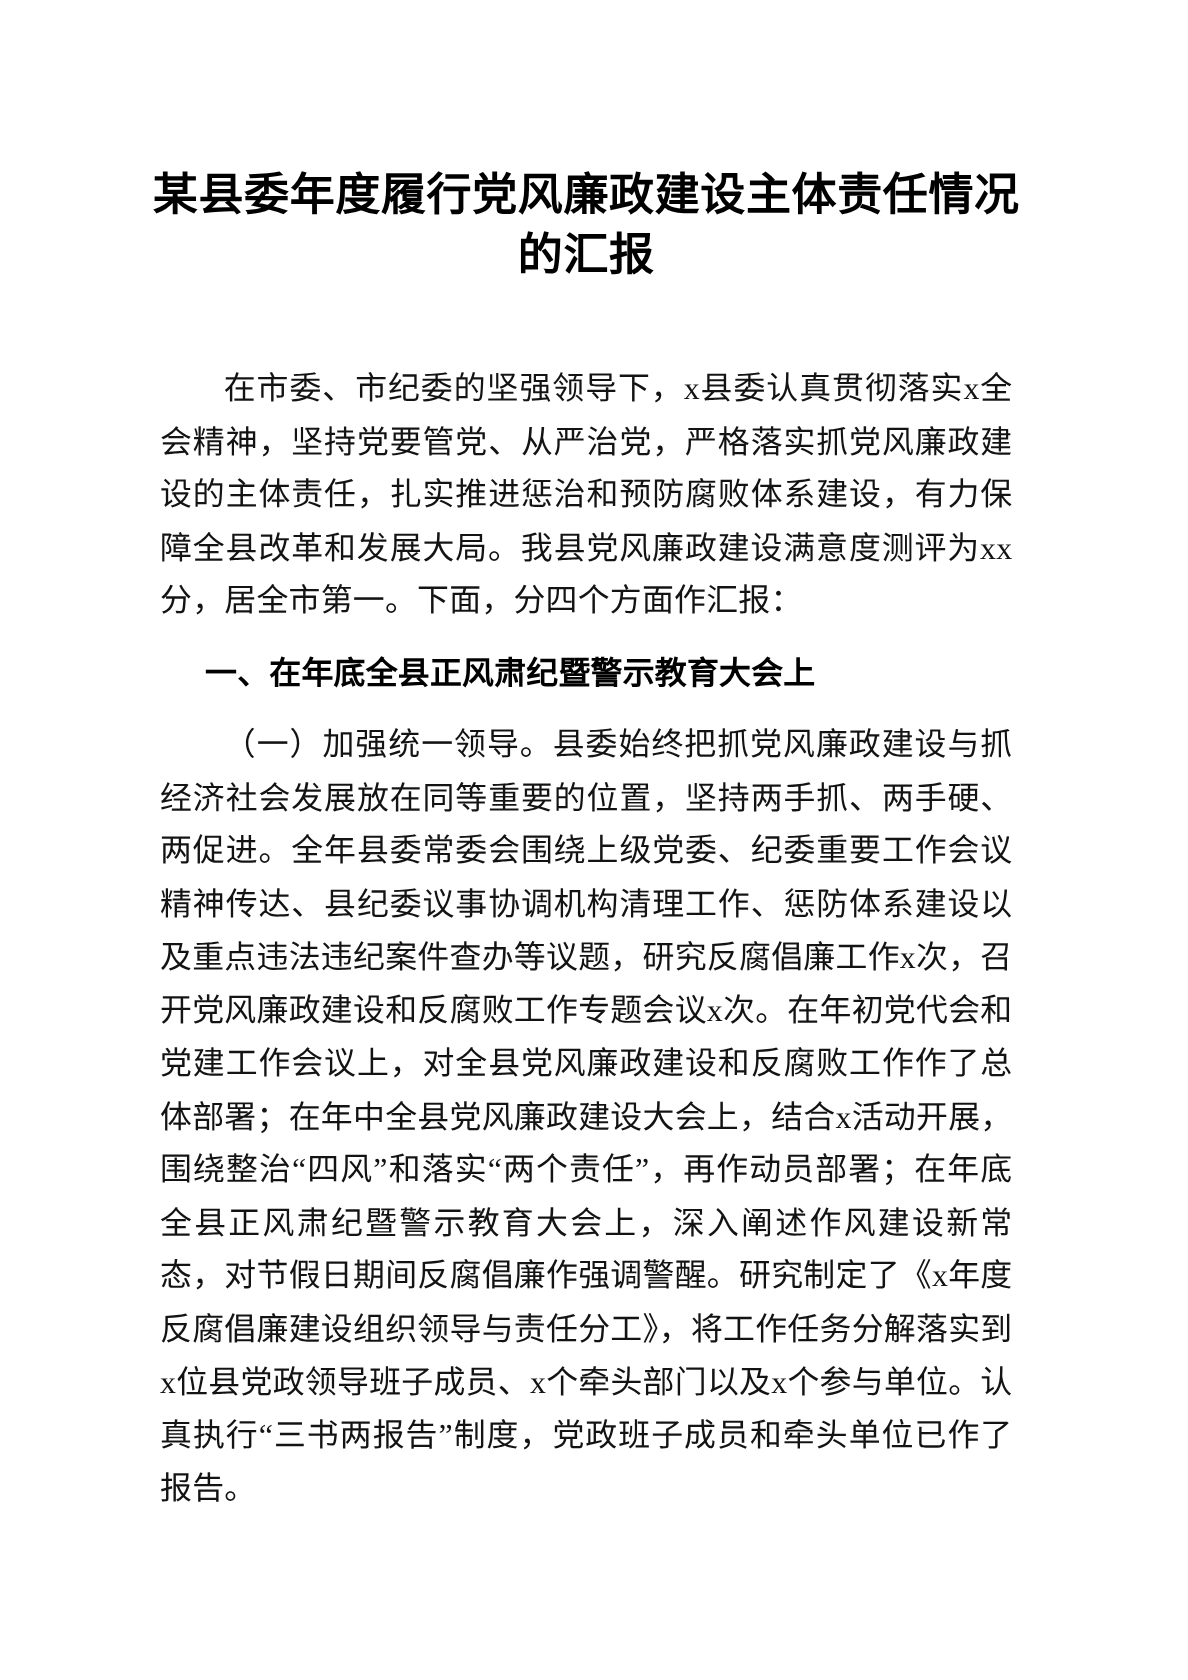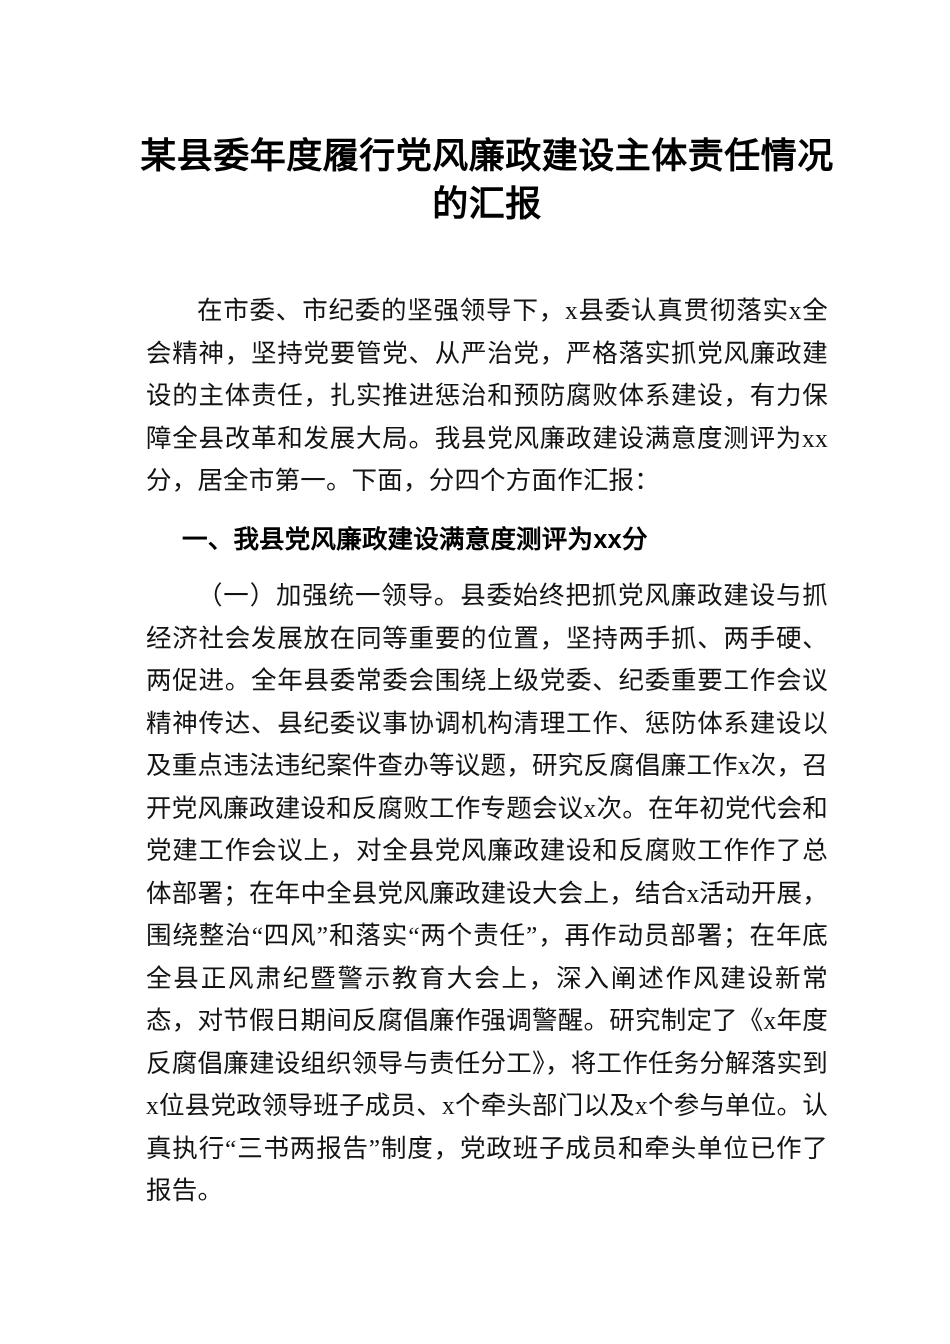--- a/index.html
+++ b/index.html
@@ -24,21 +24,21 @@
     left: 0;
     top: 0;
     width: 950px;
     height: 1344px;
     background: #ffffff;
     box-sizing: border-box;
   }
 
   .content {
     position: absolute;
-    left: 131px;
+    left: 113px;
     top: 0;
     width: 712px;
   }
 
   
   .doc-title {
     margin: 0;
     padding-top: 132px;
     font-family: "Liberation Sans", "DejaVu Sans", sans-serif;
     font-weight: 700;
@@ -87,18 +87,18 @@
 </head>
 <body>
 
 <div class="page">
   <div class="content">
 
     <h1 class="doc-title">某县委年度履行党风廉政建设主体责任情况的汇报</h1>
 
     <p class="para indent first-body">在市委、市纪委的坚强领导下，x县委认真贯彻落实x全会精神，坚持党要管党、从严治党，严格落实抓党风廉政建设的主体责任，扎实推进惩治和预防腐败体系建设，有力保障全县改革和发展大局。我县党风廉政建设满意度测评为xx分，居全市第一。下面，分四个方面作汇报：</p>
 
-    <h2 class="heading-1">一、我县党风廉政建设满意度测评为xx分</h2>
+    <h2 class="heading-1">一、在年底全县正风肃纪暨警示教育大会上</h2>
 
     <p class="para indent">（一）加强统一领导。县委始终把抓党风廉政建设与抓经济社会发展放在同等重要的位置，坚持两手抓、两手硬、两促进。全年县委常委会围绕上级党委、纪委重要工作会议精神传达、县纪委议事协调机构清理工作、惩防体系建设以及重点违法违纪案件查办等议题，研究反腐倡廉工作x次，召开党风廉政建设和反腐败工作专题会议x次。在年初党代会和党建工作会议上，对全县党风廉政建设和反腐败工作作了总体部署；在年中全县党风廉政建设大会上，结合x活动开展，围绕整治“四风”和落实“两个责任”，再作动员部署；在年底全县正风肃纪暨警示教育大会上，深入阐述作风建设新常态，对节假日期间反腐倡廉作强调警醒。研究制定了《x年度反腐倡廉建设组织领导与责任分工》，将工作任务分解落实到x位县党政领导班子成员、x个牵头部门以及x个参与单位。认真执行“三书两报告”制度，党政班子成员和牵头单位已作了报告。</p>
 
   </div>
 </div>
 
 </body></html>

